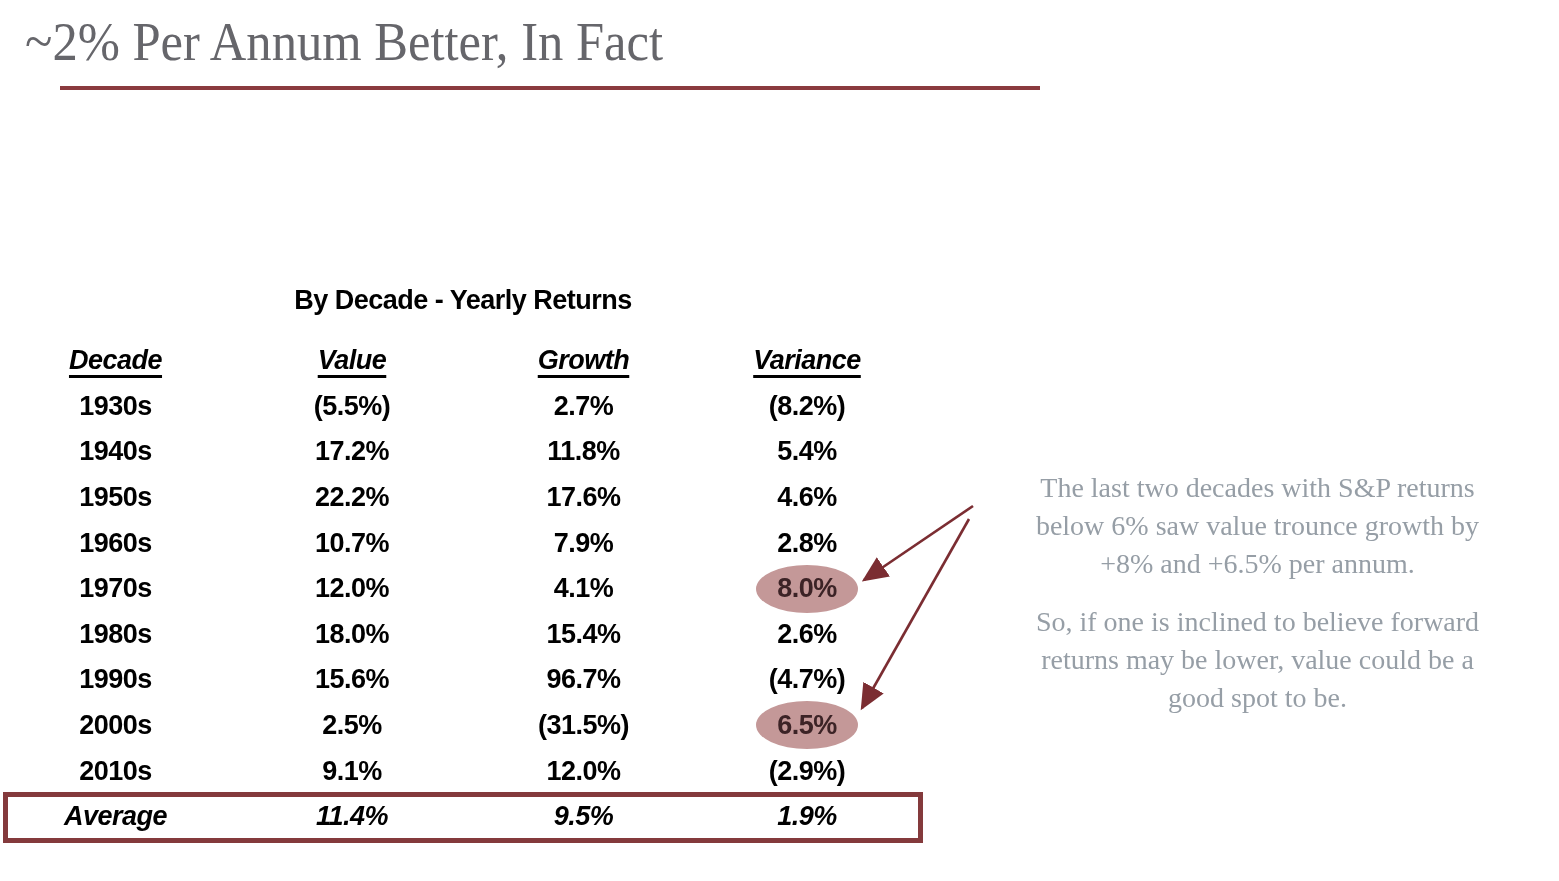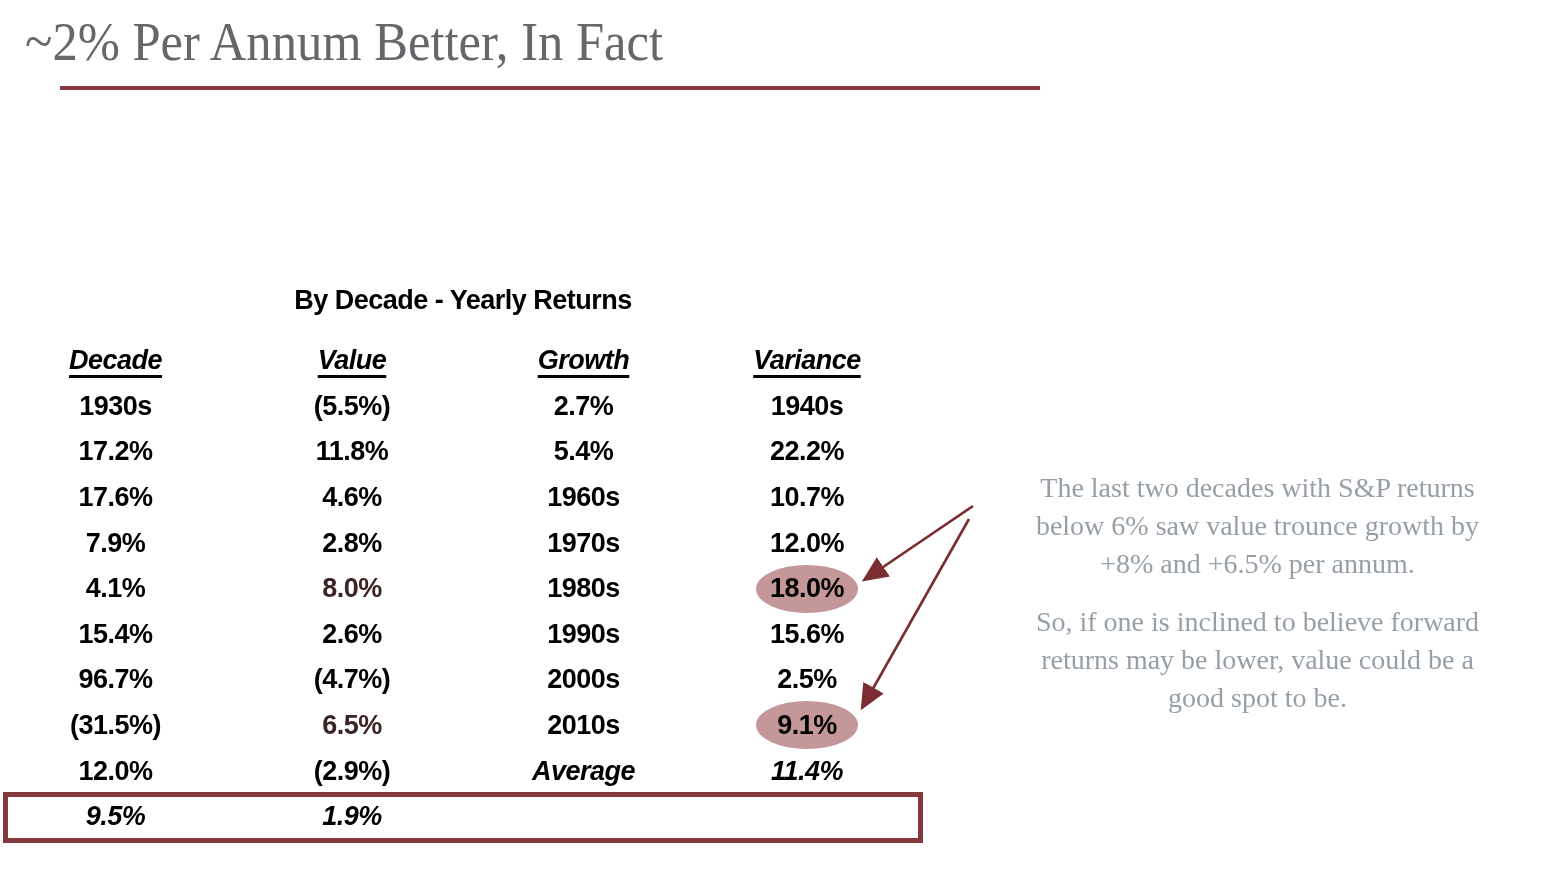--- a/index.html
+++ b/index.html
@@ -147,24 +147,26 @@
   <div class="average-row-box"></div>
 
   <div class="returns-table">
       <div class="cell head">Decade</div>
       <div class="cell head">Value</div>
       <div class="cell head">Growth</div>
       <div class="cell head">Variance</div>
       <div class="cell">1930s</div>
       <div class="cell">(5.5%)</div>
       <div class="cell">2.7%</div>
+      <div class="cell">(8.2%)</div>
       <div class="cell">1940s</div>
       <div class="cell">17.2%</div>
       <div class="cell">11.8%</div>
       <div class="cell">5.4%</div>
+      <div class="cell">1950s</div>
       <div class="cell">22.2%</div>
       <div class="cell">17.6%</div>
       <div class="cell">4.6%</div>
       <div class="cell">1960s</div>
       <div class="cell">10.7%</div>
       <div class="cell">7.9%</div>
       <div class="cell">2.8%</div>
       <div class="cell">1970s</div>
       <div class="cell">12.0%</div>
       <div class="cell">4.1%</div>

